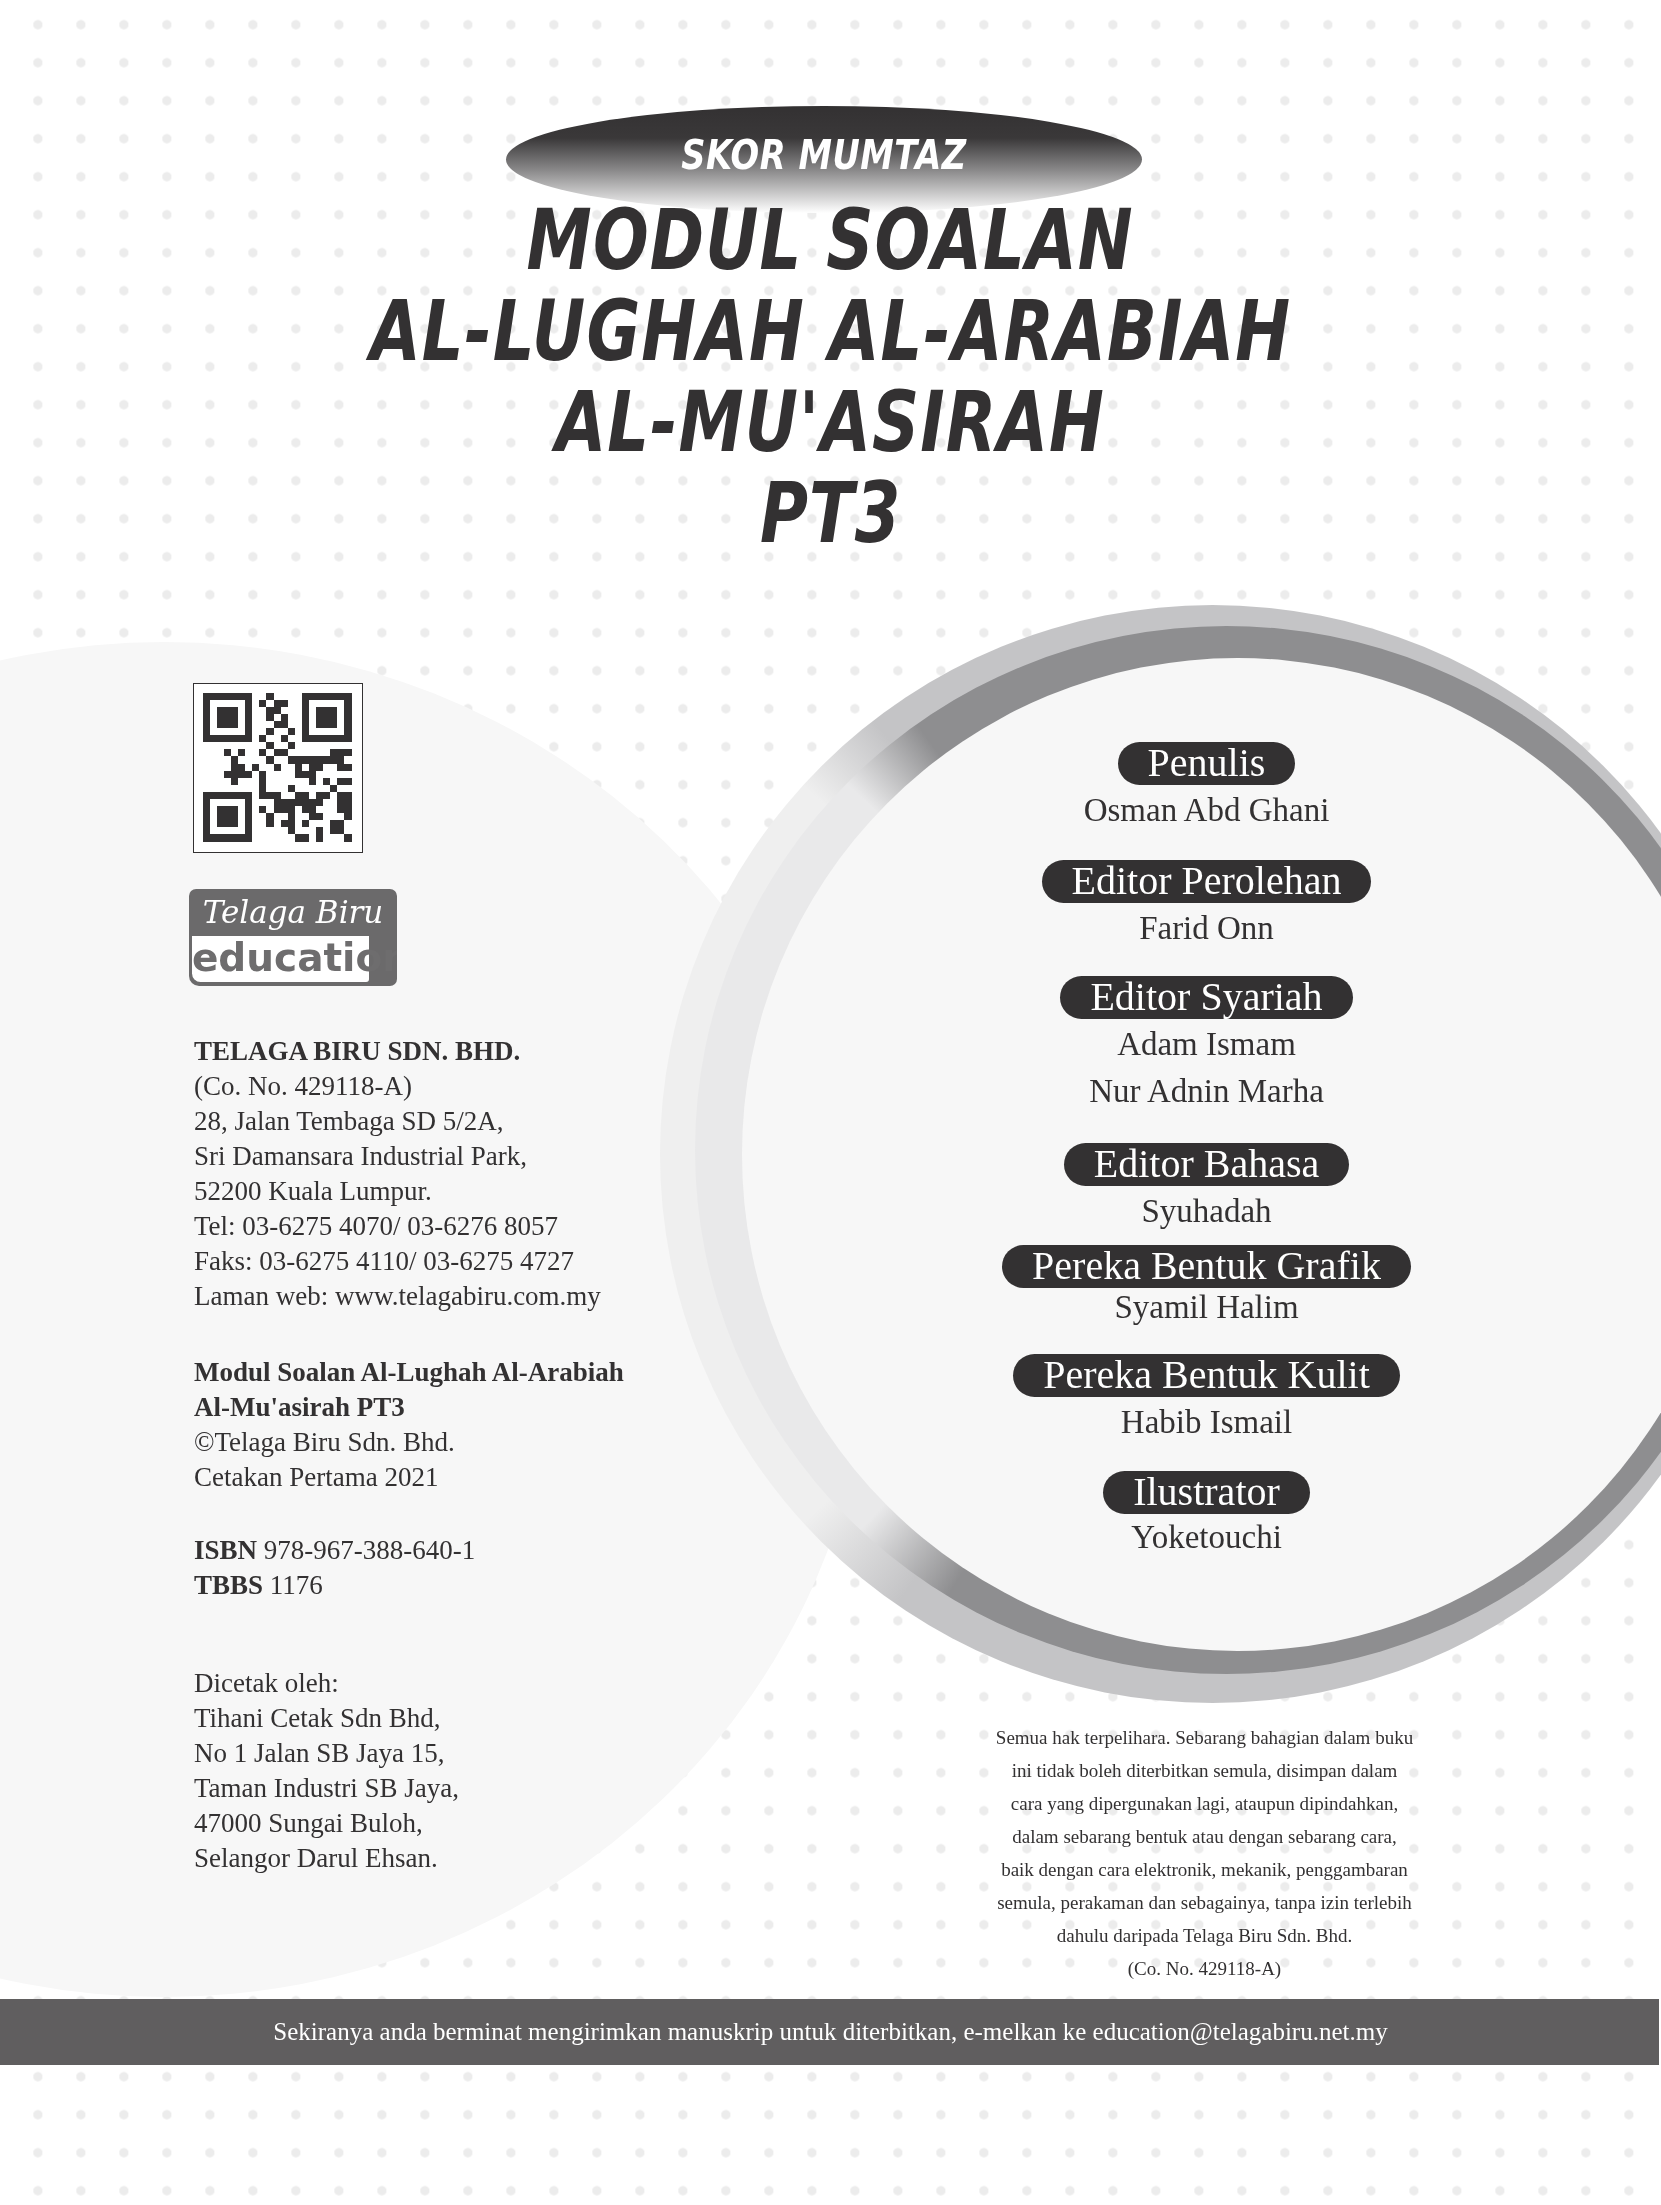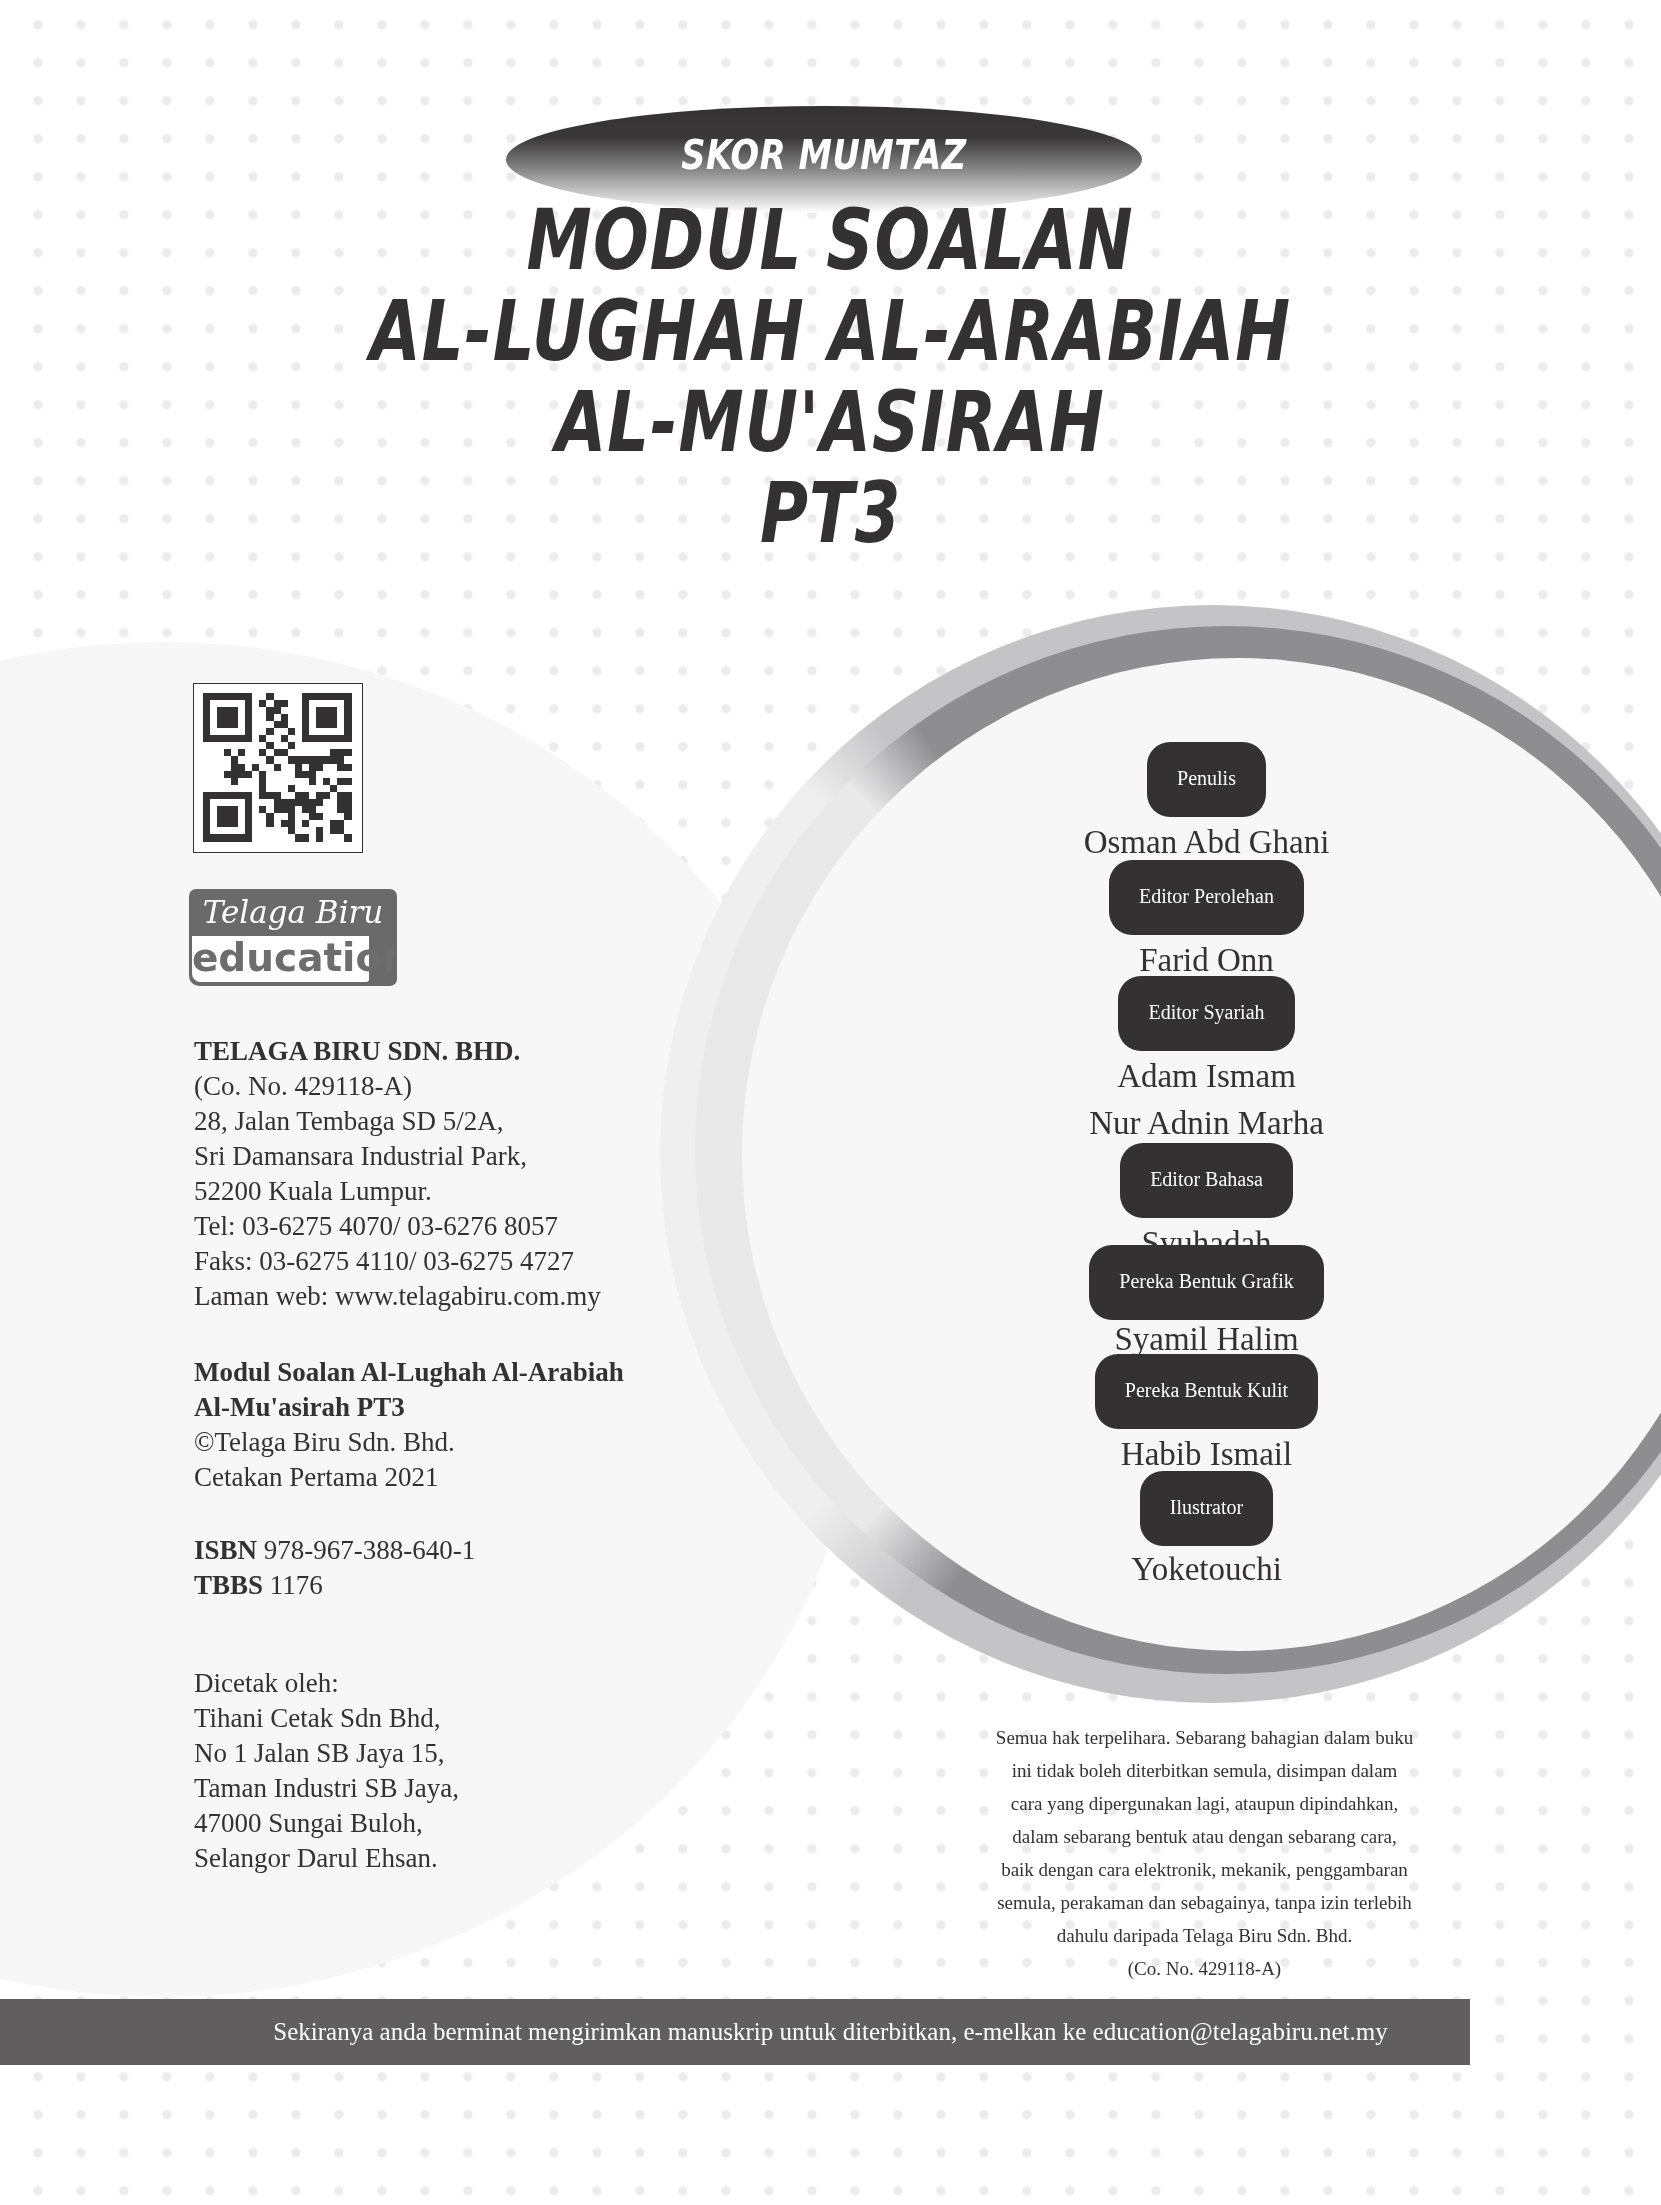--- a/index.html
+++ b/index.html
@@ -39,29 +39,29 @@
   .logo-top { position:absolute; left:0; top:0; width:208px; height:47px; color:#fff; text-align:center;
               font-family:"DejaVu Serif",serif; font-style:italic; font-size:31px; line-height:47px; }
   .logo-bottom { position:absolute; left:2.9px; top:47px; width:177px; height:46px; background:#fff; border-radius:0 0 2.9px 8.6px;
                  color:#6e6d6e; font-family:"DejaVu Sans",sans-serif; font-weight:bold; font-size:39px; line-height:43px; text-align:center; }
 
   .pub { position:absolute; left:194px; font-size:27px; line-height:35px; color:#333132; }
   .pub div { white-space:nowrap; }
   .b { font-weight:bold; }
 
   .credit-block { position:absolute; left:921px; width:571px; text-align:center; }
-  .pill { display:inline-block; background:#333132; color:#fff; border-radius:23px; font-size:20px;
-          line-height:41px; height:43px; padding:16px 30px; white-space:nowrap; }
+  .pill { display:inline-block; background:#333132; color:#fff; border-radius:23px; font-size:40px;
+          line-height:41px; height:43px; padding:0 30px; white-space:nowrap; }
   .name { font-size:33px; color:#333132; white-space:nowrap; }
 
   .rights { position:absolute; left:915px; top:1721px; width:579px; font-size:19px; line-height:33px;
             color:#333132; text-align:justify; text-align-last:center; }
   .rights div { white-space:nowrap; text-align:center; }
 
-  .banner { position:absolute; left:0; top:1999px; width:1470px; height:66px; background:#605e5f; }
+  .banner { position:absolute; left:0; top:1999px; width:1659px; height:66px; background:#605e5f; }
   .banner-text { position:absolute; left:0; top:0; width:1661px; text-align:center; color:#ffffff;
                  font-size:25px; line-height:66px; }
 </style>
 </head>
 <body>
 
 <div class="dots"></div>
 <div class="left-circle"></div>
 
 <div class="ring-outer"></div>

